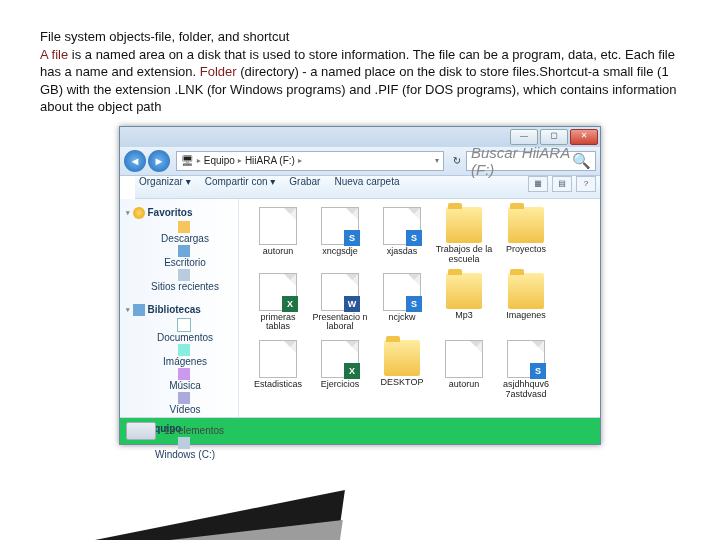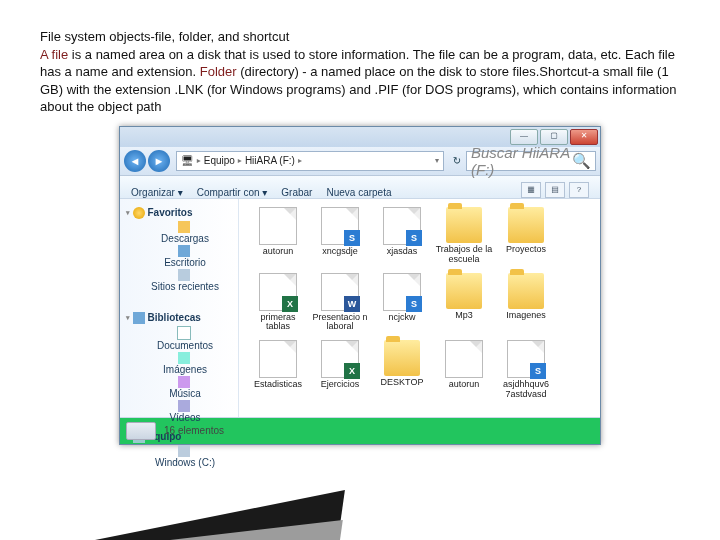--- a/index.html
+++ b/index.html
@@ -90,24 +90,25 @@
   display:flex; align-items:center;
   color:#888; font-style:italic;
   font-size:15px;
 }
 .searchbox .mag { margin-left:auto; font-style:normal; color:#57a; }
 .toolbar {
   height: 22px;
   background: linear-gradient(#f6fbff,#e1edf8);
   border-bottom: 1px solid #cad8e8;
   display:flex;
-  align-items:flex-end;
-  padding: 0 11px;
+  align-items:flex-start;
+  padding: 0 4px;
   font-size:10px;
   color:#1a3a5a;
+  margin-left:15px;
 }
 .toolbar span { margin-right: 14px; }
 .toolbar .spacer { flex:1; margin:0; }
 .toolbar .view-btn {
   width:18px; height:14px; border:1px solid #b3c3d6;
   margin-left:4px; background:#f0f6fc; font-size:8px;
   text-align:center; line-height:14px; color:#456;
 }
 .body-area { display:flex; height: 218px; background:#fff; }
 .sidebar {
@@ -237,21 +238,21 @@
           <span>Descargas</span>
         </div>
       <div class="sb-item">
           <span class="sb-icon ic-desk"></span>
           <span>Escritorio</span>
         </div>
       <div class="sb-item">
           <span class="sb-icon ic-recent"></span>
           <span>Sitios recientes</span>
         </div>
-      <div class="sb-header expanded" style="margin-top:20px;">
+      <div class="sb-header expanded" style="margin-top:12px;">
           <span class="sb-icon ic-lib"></span>
           <span>Bibliotecas</span>
         </div>
       <div class="sb-item">
           <span class="sb-icon ic-doc"></span>
           <span>Documentos</span>
         </div>
       <div class="sb-item">
           <span class="sb-icon ic-img"></span>
           <span>Imágenes</span>

